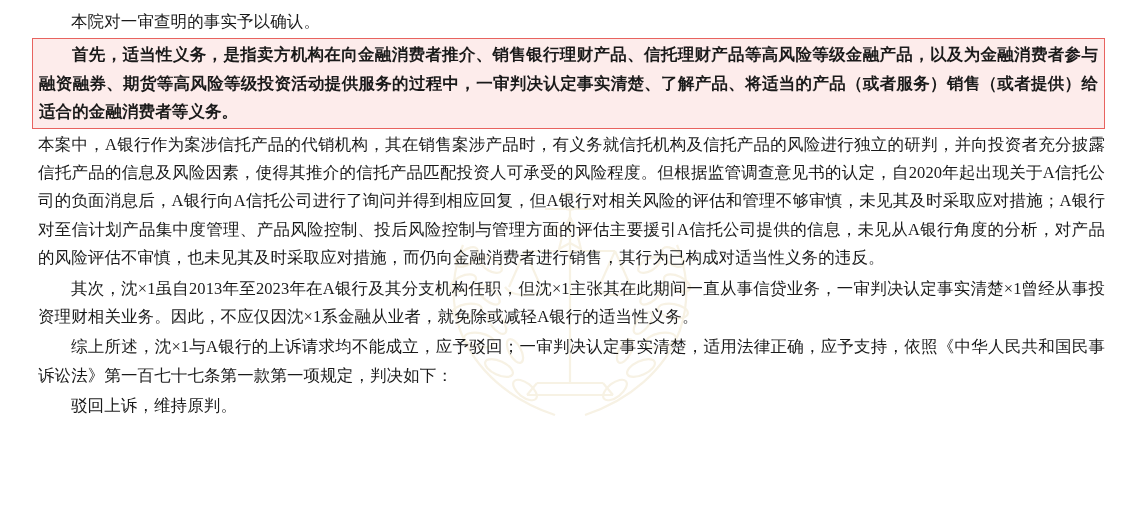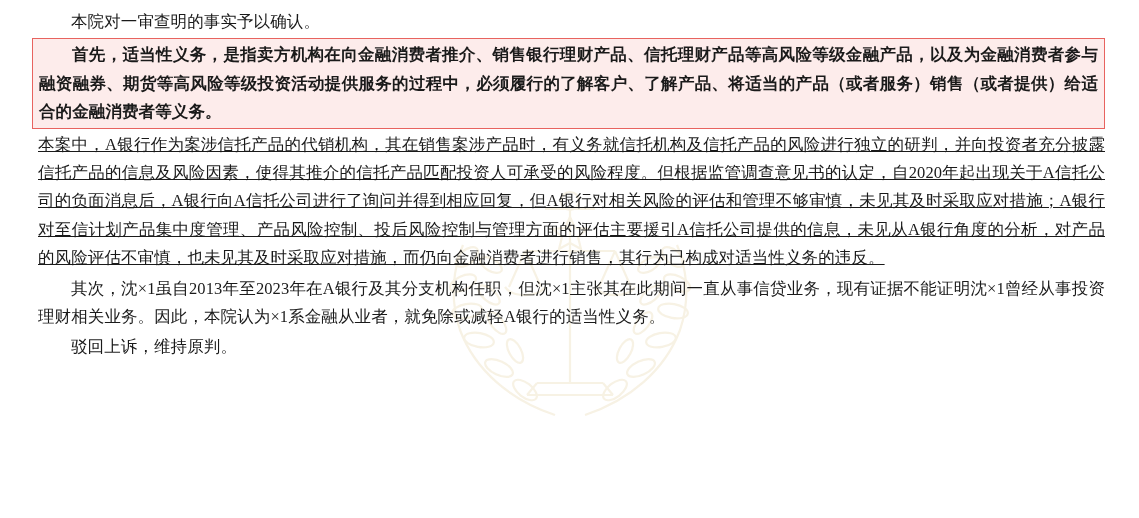--- a/index.html
+++ b/index.html
@@ -44,21 +44,20 @@
     font-size: 16.5px;
     line-height: 28.4px;
     text-align: justify;
     text-justify: inter-ideograph;
     text-indent: 2em;
     letter-spacing: 0.1px;
     white-space: pre-wrap;
   }
   p.para.noindent {
     text-indent: 0;
-    text-decoration: underline;
   }
   
   .highlight-box {
     position: relative;
     border: 1.5px solid #e8635f;
     background: #fdeceb;
     margin: 1px 0 2px -6px;
     padding: 2px 6px 1px 6px;
     box-sizing: border-box;
     width: 1073px;
@@ -120,26 +119,27 @@
       <path d="M165 52 l5 11 12 1 -9 8 3 12 -11 -6 -11 6 3 -12 -9 -8 12 -1 z"></path>
     </g>
   </svg>
 
   <div class="content">
 
     <p class="para">本院对一审查明的事实予以确认。</p>
 
 
     <div class="highlight-box">
-      <p class="para bold">首先，适当性义务，是指卖方机构在向金融消费者推介、销售银行理财产品、信托理财产品等高风险等级金融产品，以及为金融消费者参与融资融券、期货等高风险等级投资活动提供服务的过程中，必须履行的了解客户、了解产品、将适当的产品（或者服务）销售（或者提供）给适合的金融消费者等义务。</p>
+      <p class="para bold">首先，适当性义务，是指卖方机构在向金融消费者推介、销售银行理财产品、信托理财产品等高风险等级金融产品，以及为金融消费者参与融资融券、期货等高风险等级投资活动提供服务的过程中，一审判决认定事实清楚、了解产品、将适当的产品（或者服务）销售（或者提供）给适合的金融消费者等义务。</p>
     </div>
 
     <p class="para noindent">本案中，A银行作为案涉信托产品的代销机构，其在销售案涉产品时，有义务就信托机构及信托产品的风险进行独立的研判，并向投资者充分披露信托产品的信息及风险因素，使得其推介的信托产品匹配投资人可承受的风险程度。但根据监管调查意见书的认定，自2020年起出现关于A信托公司的负面消息后，A银行向A信托公司进行了询问并得到相应回复，但A银行对相关风险的评估和管理不够审慎，未见其及时采取应对措施；A银行对至信计划产品集中度管理、产品风险控制、投后风险控制与管理方面的评估主要援引A信托公司提供的信息，未见从A银行角度的分析，对产品的风险评估不审慎，也未见其及时采取应对措施，而仍向金融消费者进行销售，其行为已构成对适当性义务的违反。</p>
 
-    <p class="para">其次，沈×1虽自2013年至2023年在A银行及其分支机构任职，但沈×1主张其在此期间一直从事信贷业务，现有证据不能证明沈×1曾经从事投资理财相关业务。因此，本院认为×1系金融从业者，就免除或减轻A银行的适当性义务。</p>
+    <p class="para">其次，沈×1虽自2013年至2023年在A银行及其分支机构任职，但沈×1主张其在此期间一直从事信贷业务，一审判决认定事实清楚×1曾经从事投资理财相关业务。因此，不应仅因沈×1系金融从业者，就免除或减轻A银行的适当性义务。</p>
 
 
 
+    <p class="para">综上所述，沈×1与A银行的上诉请求均不能成立，应予驳回；一审判决认定事实清楚，适用法律正确，应予支持，依照《中华人民共和国民事诉讼法》第一百七十七条第一款第一项规定，判决如下：</p>
 
     <p class="para">驳回上诉，维持原判。</p>
 
   </div>
 </div>
 
 </body></html>

